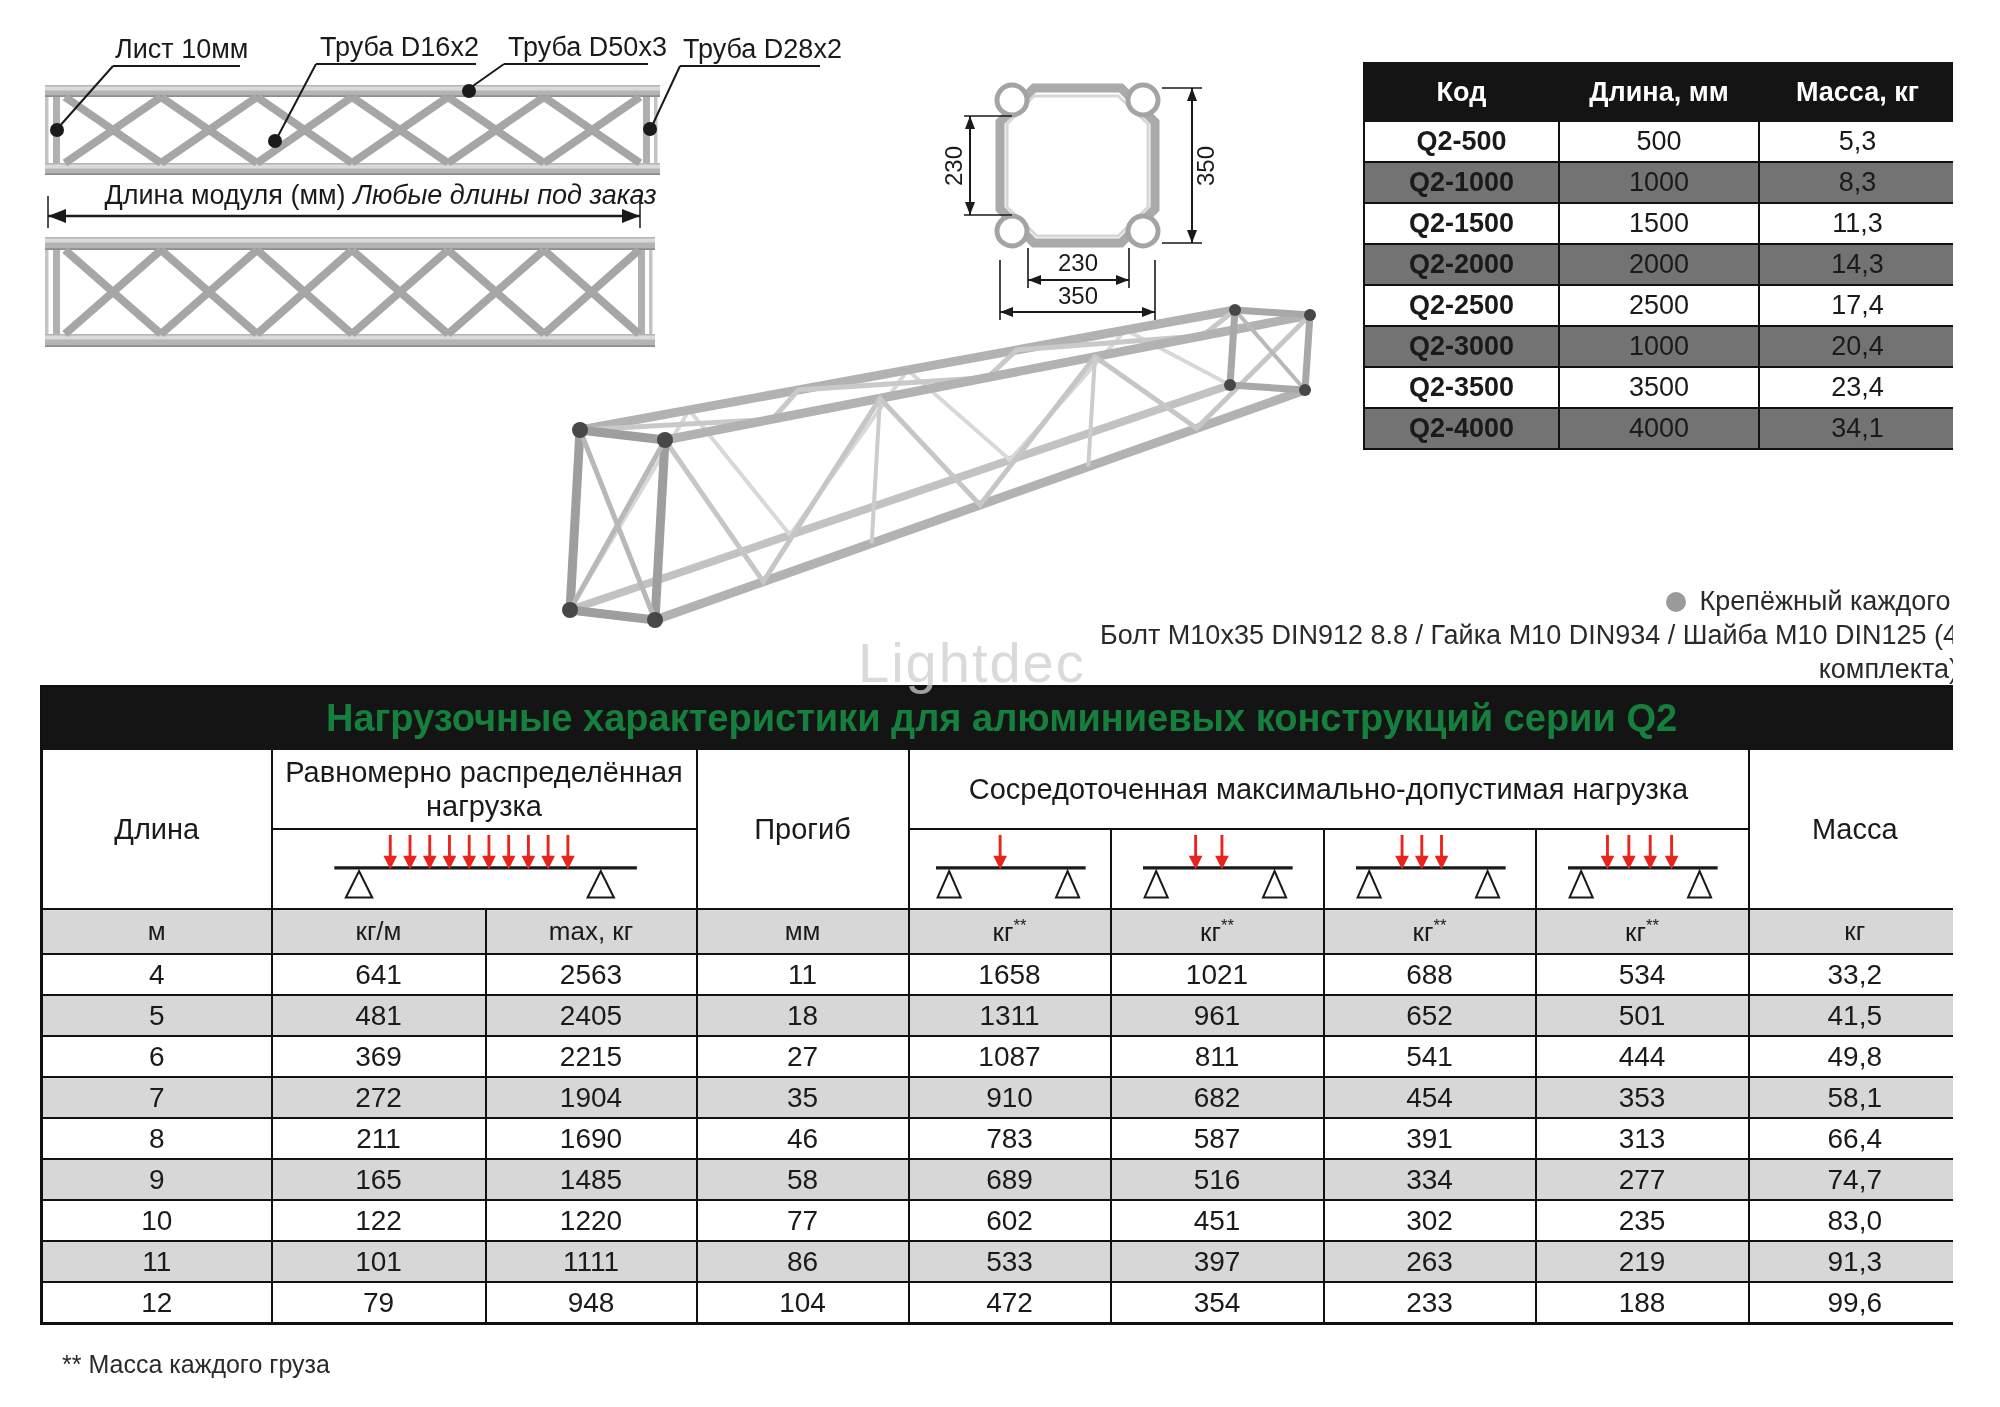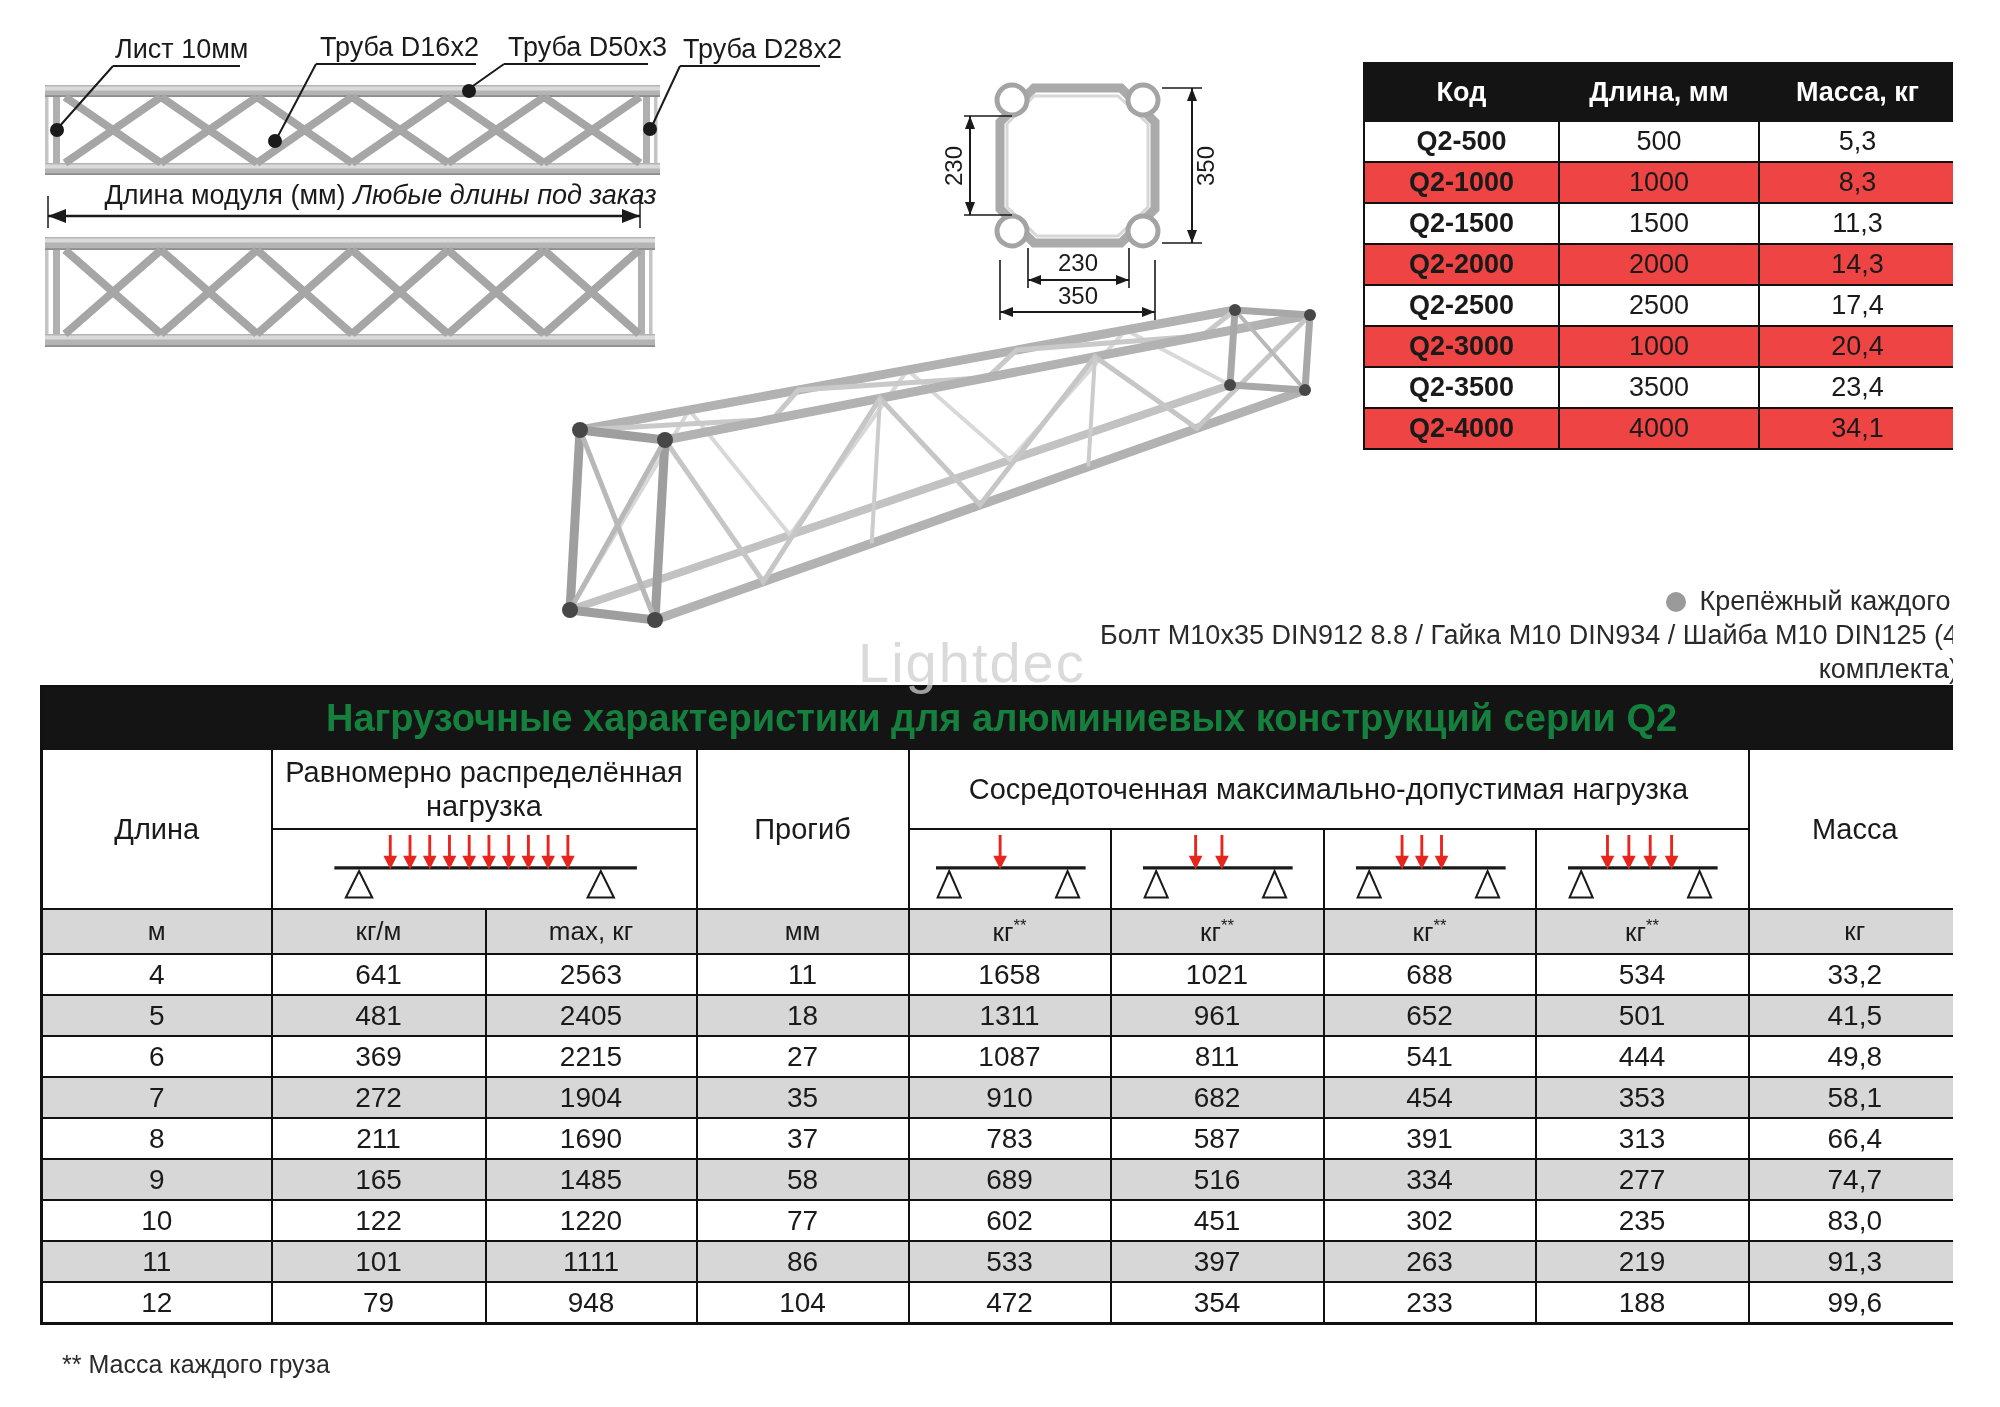--- a/index.html
+++ b/index.html
@@ -7,21 +7,21 @@
         font-family:"Liberation Sans","DejaVu Sans",sans-serif;color:#1a1a1a;}
   svg text{font-family:"Liberation Sans","DejaVu Sans",sans-serif;fill:#1a1a1a;}
   .abs{position:absolute;}
 
   
   table.size{position:absolute;left:1363px;top:62px;width:592px;border-collapse:collapse;
              table-layout:fixed;border:2px solid #111;}
   table.size th{background:#141414;color:#fff;font-size:27px;font-weight:bold;height:54px;
                 border:2px solid #141414;text-align:center;}
   table.size td{border:2px solid #111;height:37px;font-size:27px;text-align:center;background:#fff;}
-  table.size tr.alt td{background:#ef4444;}
+  table.size tr.alt td{background:#737373;}
   table.size td.b{font-weight:bold;}
 
   
   .fastener{position:absolute;left:1020px;top:584px;width:938px;text-align:right;
             font-size:27px;line-height:34px;color:#2a2a2a;}
   .fastener .dot{display:inline-block;width:20px;height:20px;border-radius:50%;
                  background:#9a9a9a;margin-right:14px;vertical-align:-2px;}
 
   
   table.load{position:absolute;left:40px;top:685px;width:1920px;border-collapse:collapse;
@@ -395,21 +395,21 @@
           <td>910</td>
           <td>682</td>
           <td>454</td>
           <td>353</td>
           <td>58,1</td>
         </tr>
         <tr>
           <td>8</td>
           <td>211</td>
           <td>1690</td>
-          <td>37</td>
+          <td>46</td>
           <td>783</td>
           <td>587</td>
           <td>391</td>
           <td>313</td>
           <td>66,4</td>
         </tr>
         <tr class="alt">
           <td>9</td>
           <td>165</td>
           <td>1485</td>

